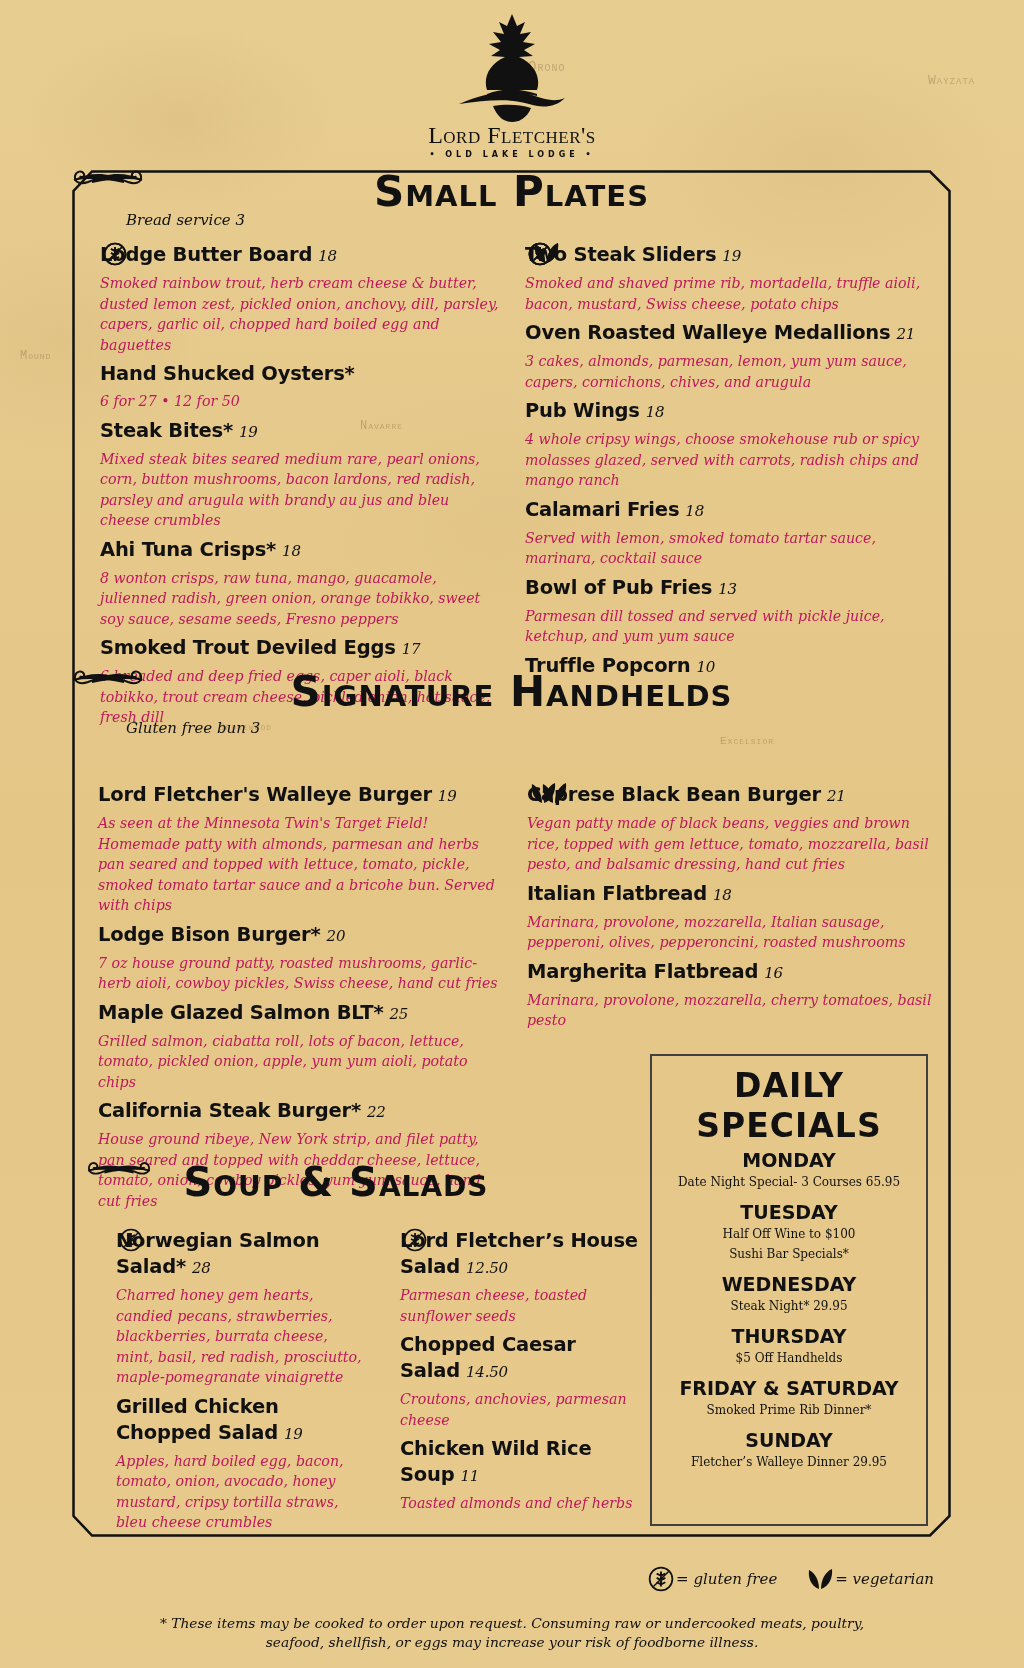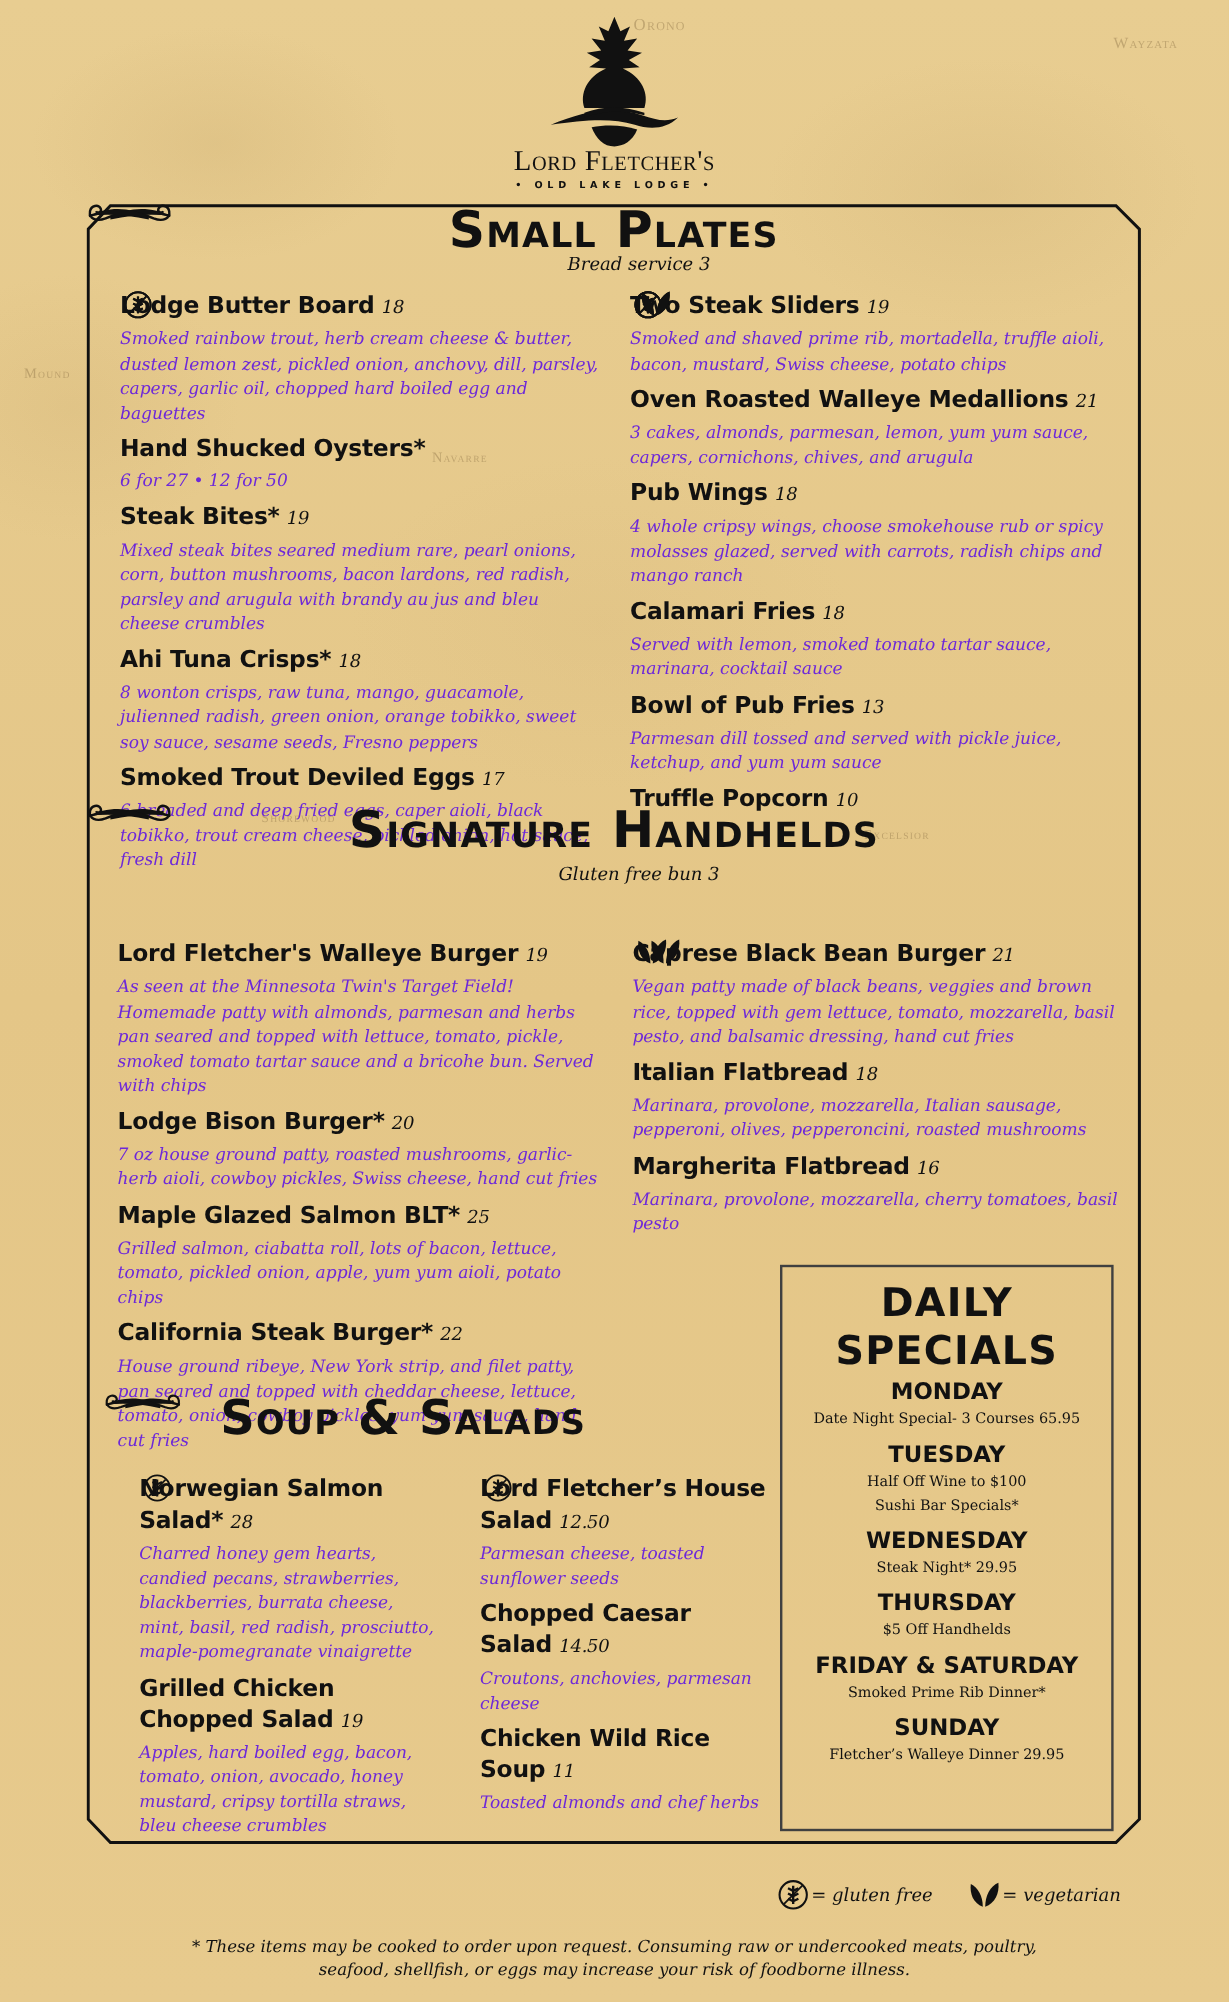--- a/index.html
+++ b/index.html
@@ -12,25 +12,26 @@
       radial-gradient(ellipse 300px 200px at 500px 520px, rgba(210,180,120,0.18), transparent 70%),
       radial-gradient(ellipse 200px 160px at 60px 340px, rgba(200,170,110,0.2), transparent 70%),
       linear-gradient(180deg, #e8cd91 0%, #e4c687 50%, #e7ca8d 100%);
     font-family: "DejaVu Serif", serif;
     color: #111;
     position: relative;
     overflow: hidden;
   }
   .maplabel {
     position: absolute;
-    font-family: Liberation Serif, serif;
+    font-family: Liberation Mono, monospace;
     color: rgba(120,95,55,0.35);
     font-size: 14px;
     letter-spacing: 1px;
     font-variant: small-caps;
+    margin-top: 45px;
   }
   
   .logo { position: absolute; left: 0; width: 1024px; top: 12px; text-align: center; }
   .logo svg { display: block; margin: 0 auto; }
   .logo-name {
     font-family: "Liberation Serif", serif;
     font-size: 24px; letter-spacing: 0.5px; margin-top: -2px;
     font-variant: small-caps;
   }
   .logo-sub {
@@ -42,37 +43,37 @@
     position: absolute; left: 72px; top: 170px; width: 879px; height: 1367px;
   }
   .frame svg { position: absolute; left: 0; top: 0; }
   .section-title {
     position: absolute; left: 0; right: 0; text-align: center;
     font-family: "DejaVu Sans", sans-serif; font-weight: bold;
     font-variant: small-caps; letter-spacing: 1px; color: #111;
     display: flex; align-items: center; justify-content: center; gap: 14px;
   }
   .section-sub {
-    position: absolute; left: 6px; right: 0; text-align: center;
+    position: absolute; left: 18px; right: 0; text-align: left;
     font-family: "DejaVu Serif", serif; font-style: italic; font-size: 15px; padding-left: 36px;
   }
   .flourish { display: inline-block; }
   .col { position: absolute; }
   .item { margin-bottom: 6px; }
   .item-name {
     font-family: "DejaVu Sans", sans-serif; font-weight: bold;
     font-size: 19.5px; line-height: 26px; letter-spacing: -0.2px;
   }
   .price {
     font-family: "DejaVu Serif", serif; font-style: italic; font-weight: normal;
     font-size: 15px; margin-left: 6px;
   }
   .desc {
     font-family: "DejaVu Serif", serif; font-style: italic;
-    font-size: 14.2px; line-height: 20.5px; margin-top: 4px; color: #6d28d9;
+    font-size: 14.2px; line-height: 20.5px; margin-top: 4px; color: #be185d;
   }
   .icon { display: inline-block; vertical-align: middle; margin-left: 3px; }
   .specials {
     position: absolute; left: 578px; top: 884px; width: 278px; height: 472px;
     border: 2px solid #404040; text-align: center; padding-top: 10px;
   }
   .specials-title {
     font-family: "DejaVu Sans", sans-serif; font-size: 33px; font-weight: bold;
     line-height: 40px; letter-spacing: 1px;
   }

